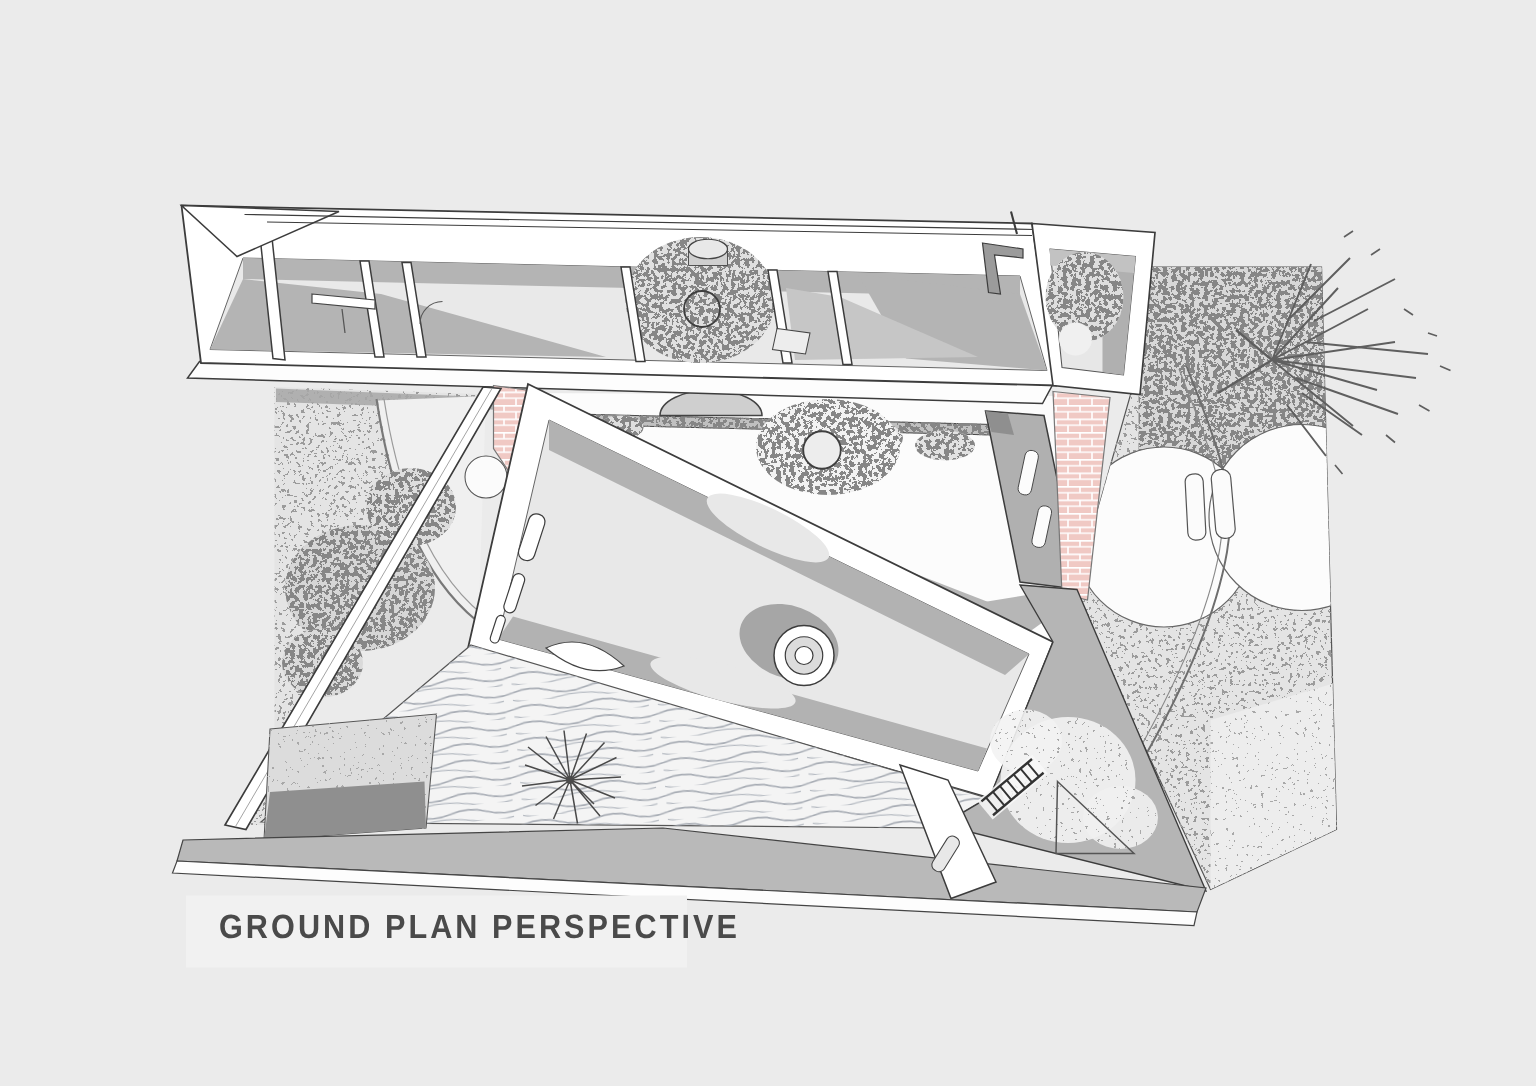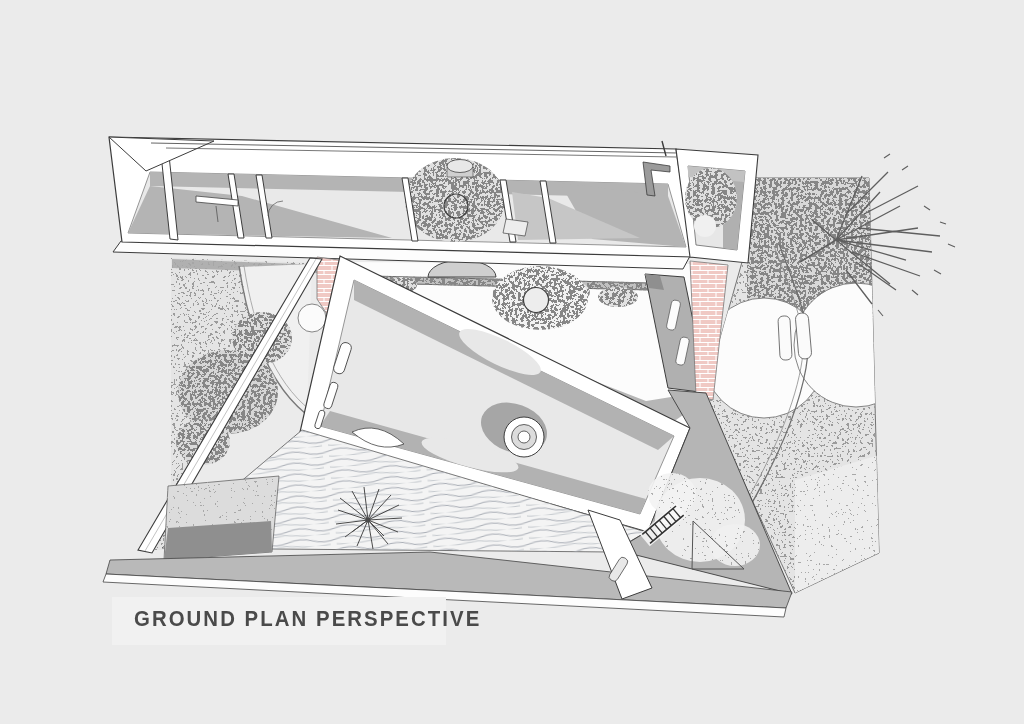--- a/index.html
+++ b/index.html
@@ -1,21 +1,21 @@
 <!DOCTYPE html>
 <html><head>
 <meta charset="utf-8">
 <style>
   html,body{margin:0;padding:0;}
   body{
     width:1024px;height:724px;position:relative;overflow:hidden;
     background:#ebebeb;
     font-family:"Liberation Sans", sans-serif;
   }
-  #stage{position:absolute;left:0;top:0;width:820px;height:724px;}
+  #stage{position:absolute;left:12px;top:0;width:820px;height:724px;}
   svg{display:block;}
   .title-band{
     position:absolute;left:112px;top:597px;width:334px;height:48px;
     background:#f1f1f1;
   }
   .plan-title{
     position:absolute;left:134px;top:606px;width:320px;
     font-size:20px;font-weight:700;letter-spacing:2px;color:#4a4a4a;
     transform:scaleX(1.02) scaleY(1.12);transform-origin:left top;
     white-space:nowrap;

